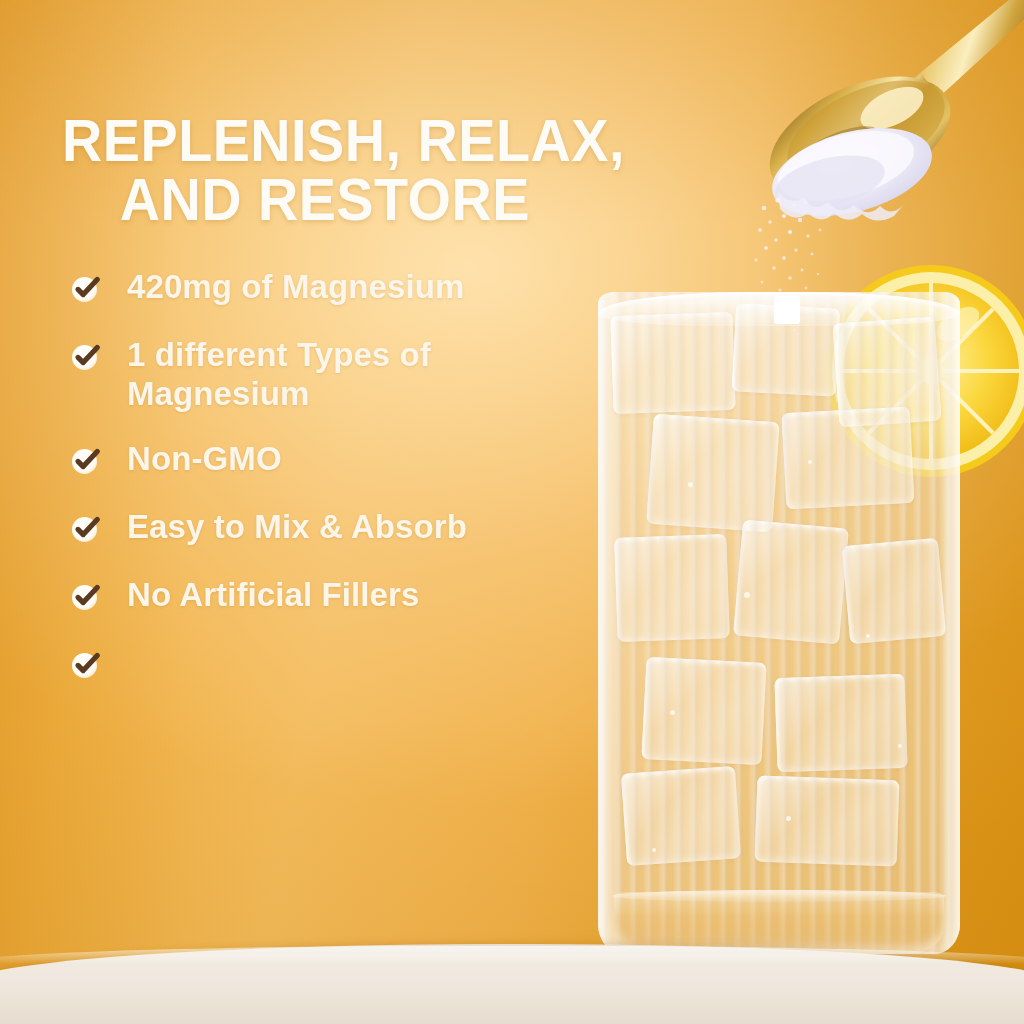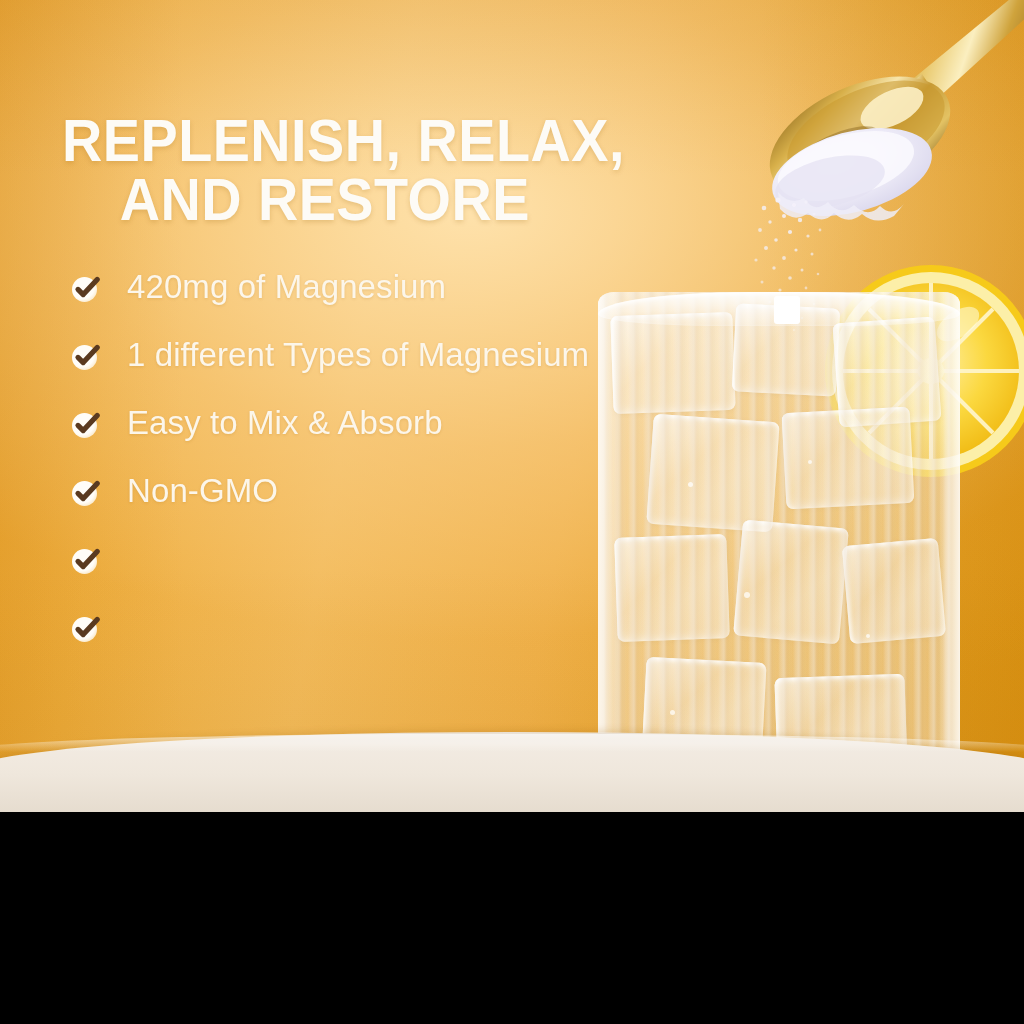--- a/index.html
+++ b/index.html
@@ -3,21 +3,21 @@
 <meta charset="utf-8">
 <style>
   html, body {
     margin: 0;
     padding: 0;
     background: #000;
   }
   #canvas {
     position: relative;
     width: 1024px;
-    height: 812px;
+    height: 1024px;
     overflow: hidden;
     font-family: "Liberation Sans", sans-serif;
     background: #E8A22C;
   }
 
   
   .bg-base {
     position: absolute;
     inset: 0;
     background:
@@ -106,21 +106,21 @@
     left: 3px;
     top: 6px;
     width: 29px;
     height: 29px;
   }
 
   .bullet-text {
     color: #FCF6EA;
     font-size: 33px;
     line-height: 1.18;
-    font-weight: 400;
+    font-weight: 700;
     letter-spacing: 0.1px;
     text-shadow: 0 1px 3px rgba(150,95,10,0.18);
   }
 
   
   .spoon {
     position: absolute;
     left: 742px;
     top: -14px;
     width: 300px;
@@ -450,40 +450,41 @@
     <span class="bullet-text">1 different Types of Magnesium</span>
   </li>
 
   <li class="bullet">
     <span class="check-wrap">
       <span class="check-disc"></span>
       <svg viewBox="0 0 29 29">
         <path d="M5 15.4 L10.2 20.6 L24.2 5.4" stroke="#5A3A20" stroke-width="5.2" fill="none" stroke-linecap="round" stroke-linejoin="round"></path>
       </svg>
     </span>
+    <span class="bullet-text">Non-GMO</span>
+  </li>
+
+  <li class="bullet">
+    <span class="check-wrap">
+      <span class="check-disc"></span>
+      <svg viewBox="0 0 29 29">
+        <path d="M5 15.4 L10.2 20.6 L24.2 5.4" stroke="#5A3A20" stroke-width="5.2" fill="none" stroke-linecap="round" stroke-linejoin="round"></path>
+      </svg>
+    </span>
     <span class="bullet-text">Easy to Mix &amp; Absorb</span>
   </li>
 
   <li class="bullet">
     <span class="check-wrap">
       <span class="check-disc"></span>
       <svg viewBox="0 0 29 29">
         <path d="M5 15.4 L10.2 20.6 L24.2 5.4" stroke="#5A3A20" stroke-width="5.2" fill="none" stroke-linecap="round" stroke-linejoin="round"></path>
       </svg>
     </span>
-    <span class="bullet-text">Non-GMO</span>
-  </li>
-
-  <li class="bullet">
-    <span class="check-wrap">
-      <span class="check-disc"></span>
-      <svg viewBox="0 0 29 29">
-        <path d="M5 15.4 L10.2 20.6 L24.2 5.4" stroke="#5A3A20" stroke-width="5.2" fill="none" stroke-linecap="round" stroke-linejoin="round"></path>
-      </svg>
-    </span>
+    <span class="bullet-text">No Artificial Fillers</span>
   </li>
 
   <li class="bullet">
     <span class="check-wrap">
       <span class="check-disc"></span>
       <svg viewBox="0 0 29 29">
         <path d="M5 15.4 L10.2 20.6 L24.2 5.4" stroke="#5A3A20" stroke-width="5.2" fill="none" stroke-linecap="round" stroke-linejoin="round"></path>
       </svg>
     </span>
   </li>

